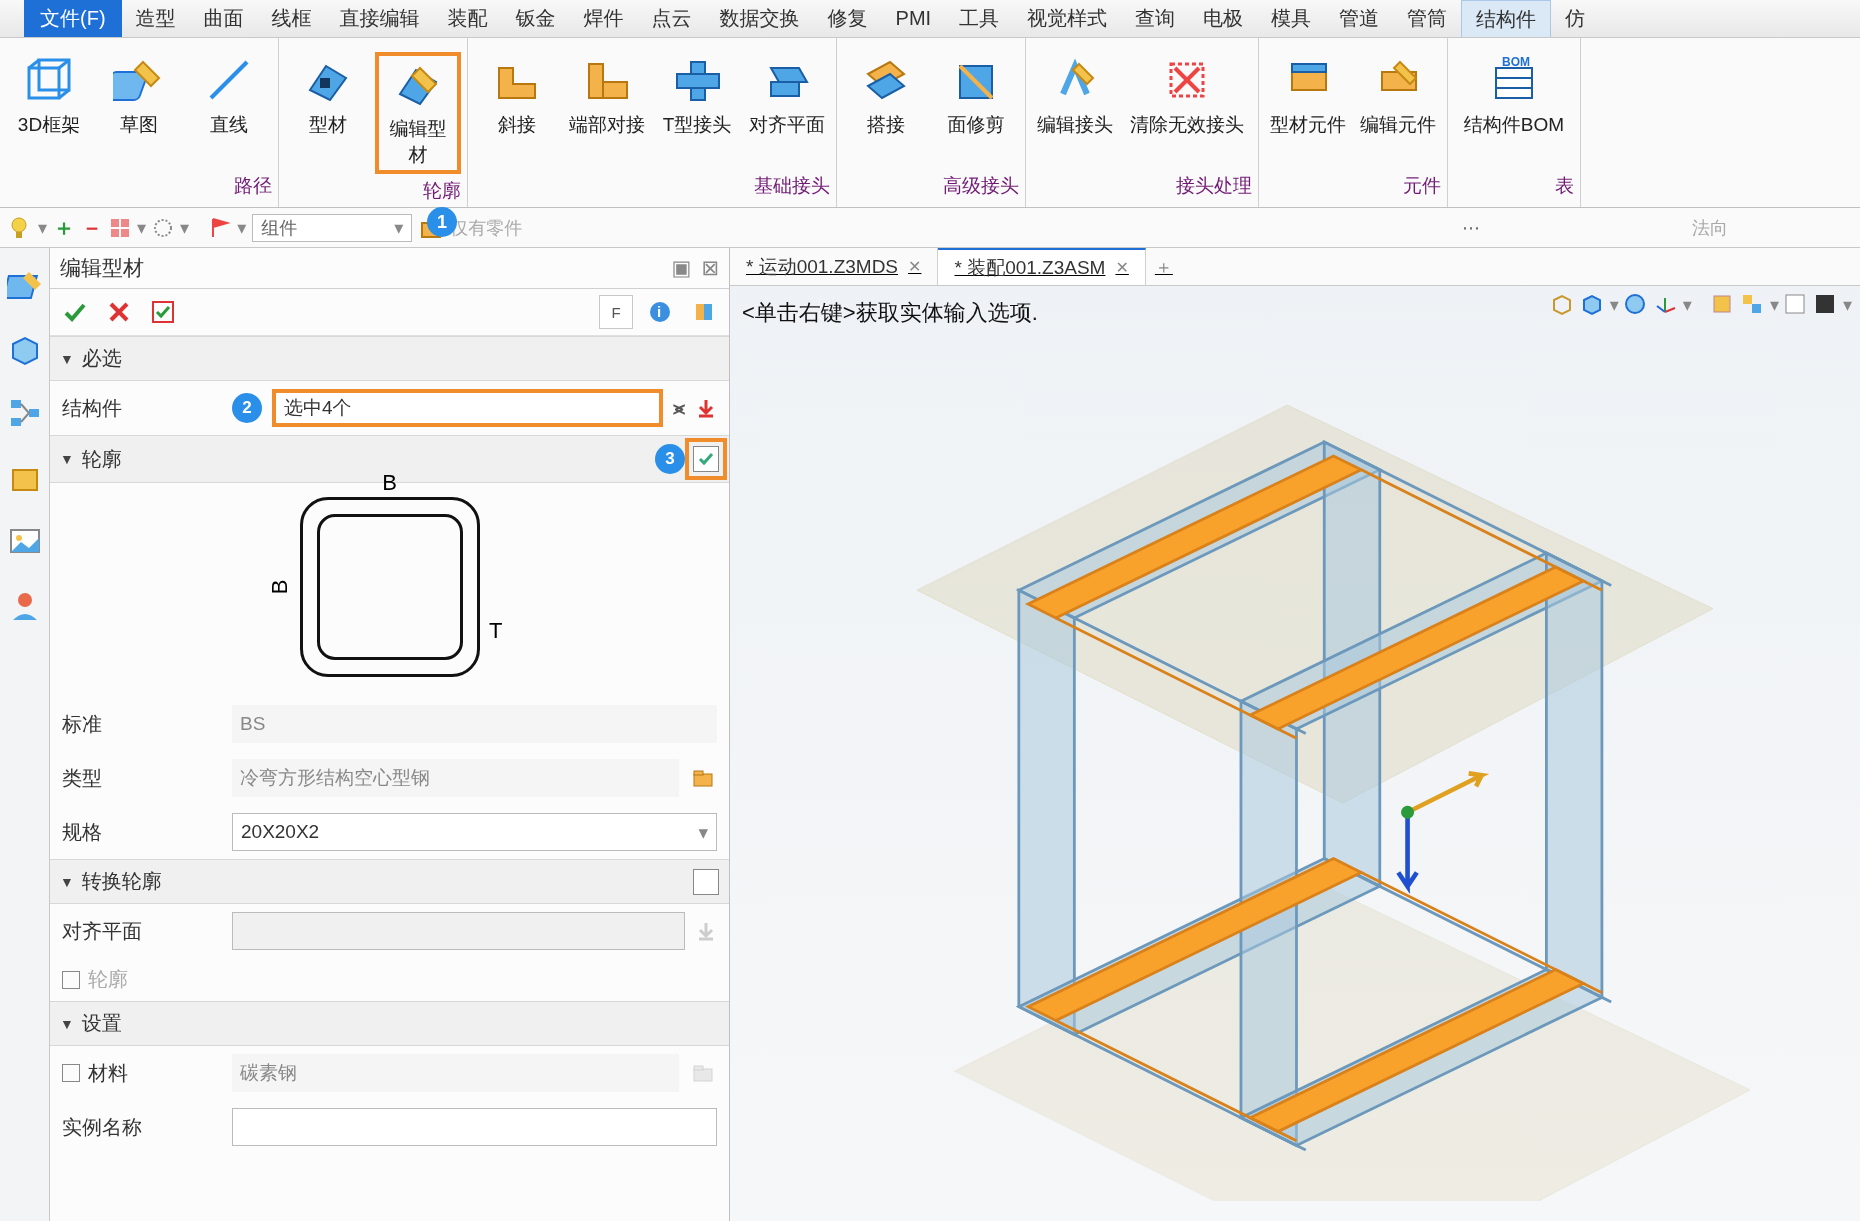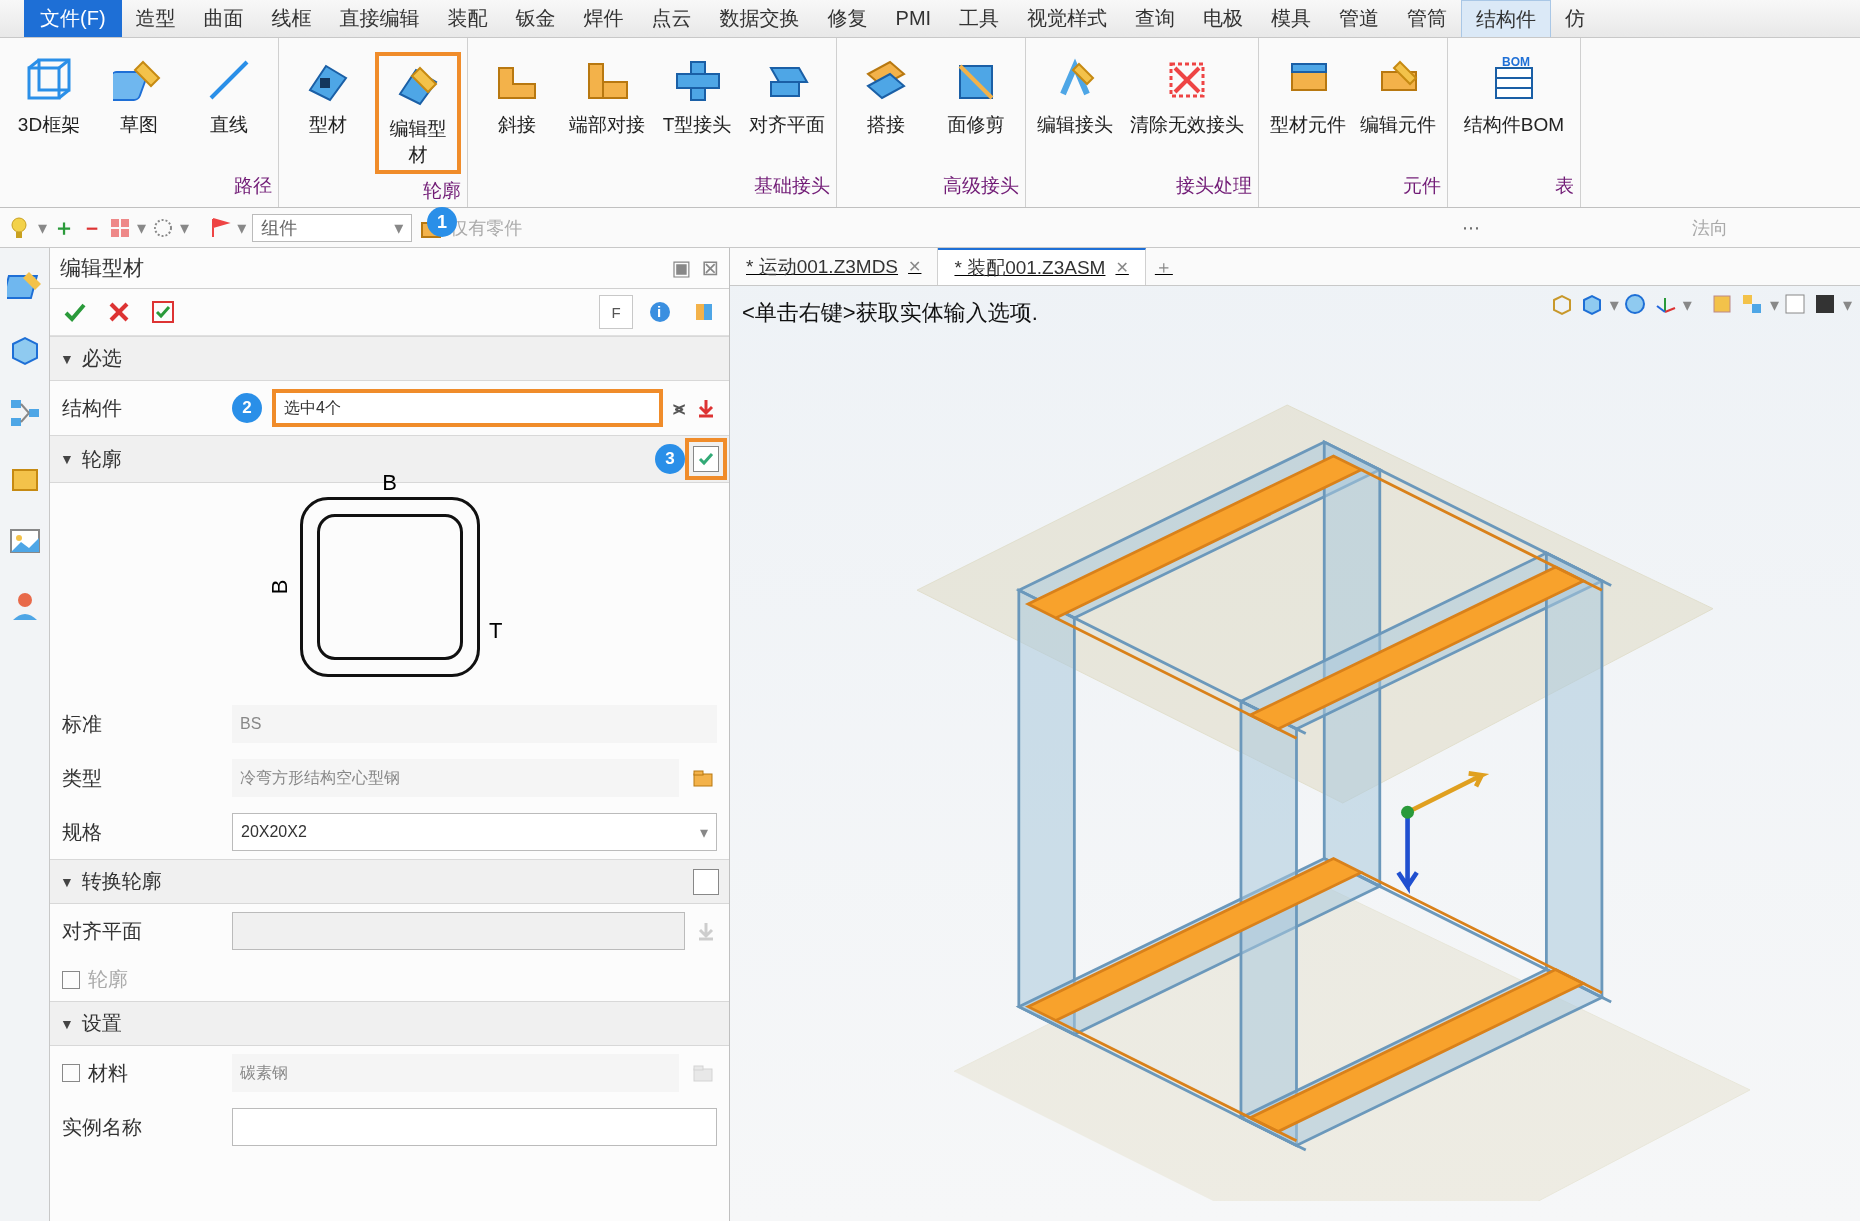--- a/index.html
+++ b/index.html
@@ -42,21 +42,21 @@
 .section-header { display: flex; align-items: center; padding: 8px 10px; background: #f0f0f0; border-top: 1px solid #d8d8d8; border-bottom: 1px solid #d8d8d8; font-size: 20px; color: #333; gap: 8px; }
 .section-header .tri { font-size: 14px; color: #444; }
 .section-header .right { margin-left: auto; display: flex; align-items: center; gap: 8px; }
 .callout-inline { width: 30px; height: 30px; border-radius: 50%; background: #2a8fe8; color: #fff; display: flex; align-items: center; justify-content: center; font-size: 17px; font-weight: bold; }
 .chk-box { width: 26px; height: 26px; border: 1px solid #888; background: #fff; display: flex; align-items: center; justify-content: center; }
 .chk-box.highlight { outline: 4px solid #f08c2a; outline-offset: 4px; }
 
 .form-row { display: flex; align-items: center; padding: 8px 12px; gap: 10px; }
 .form-label { width: 160px; font-size: 20px; color: #333; display: flex; align-items: center; gap: 8px; }
 .form-label .sq { width: 18px; height: 18px; border: 1px solid #888; }
-.form-input { flex: 1; height: 38px; border: 1px solid #bbb; background: #fff; display: flex; align-items: center; padding: 0 8px; font-size: 16px; color: #333; }
+.form-input { flex: 1; height: 38px; border: 1px solid #bbb; background: #fff; display: flex; align-items: center; padding: 0 8px; font-size: 19px; color: #333; }
 .form-input.readonly { background: #f5f5f5; color: #888; border: none; }
 .form-input.highlight { border: 4px solid #f08c2a; }
 .trailing-ic { width: 28px; height: 28px; display: flex; align-items: center; justify-content: center; }
 
 .profile-preview { display: flex; justify-content: center; padding: 14px 0 20px; }
 .profile-box { width: 180px; height: 180px; border: 3px solid #111; border-radius: 28px; position: relative; }
 .profile-box::after { content: ""; position: absolute; inset: 14px; border: 3px solid #111; border-radius: 18px; }
 .dim-b { position: absolute; top: -30px; left: 50%; transform: translateX(-50%); font-size: 22px; }
 .dim-b2 { position: absolute; left: -30px; top: 50%; transform: translateY(-50%) rotate(-90deg); font-size: 22px; }
 .dim-t { position: absolute; right: -26px; bottom: 30px; font-size: 22px; }

